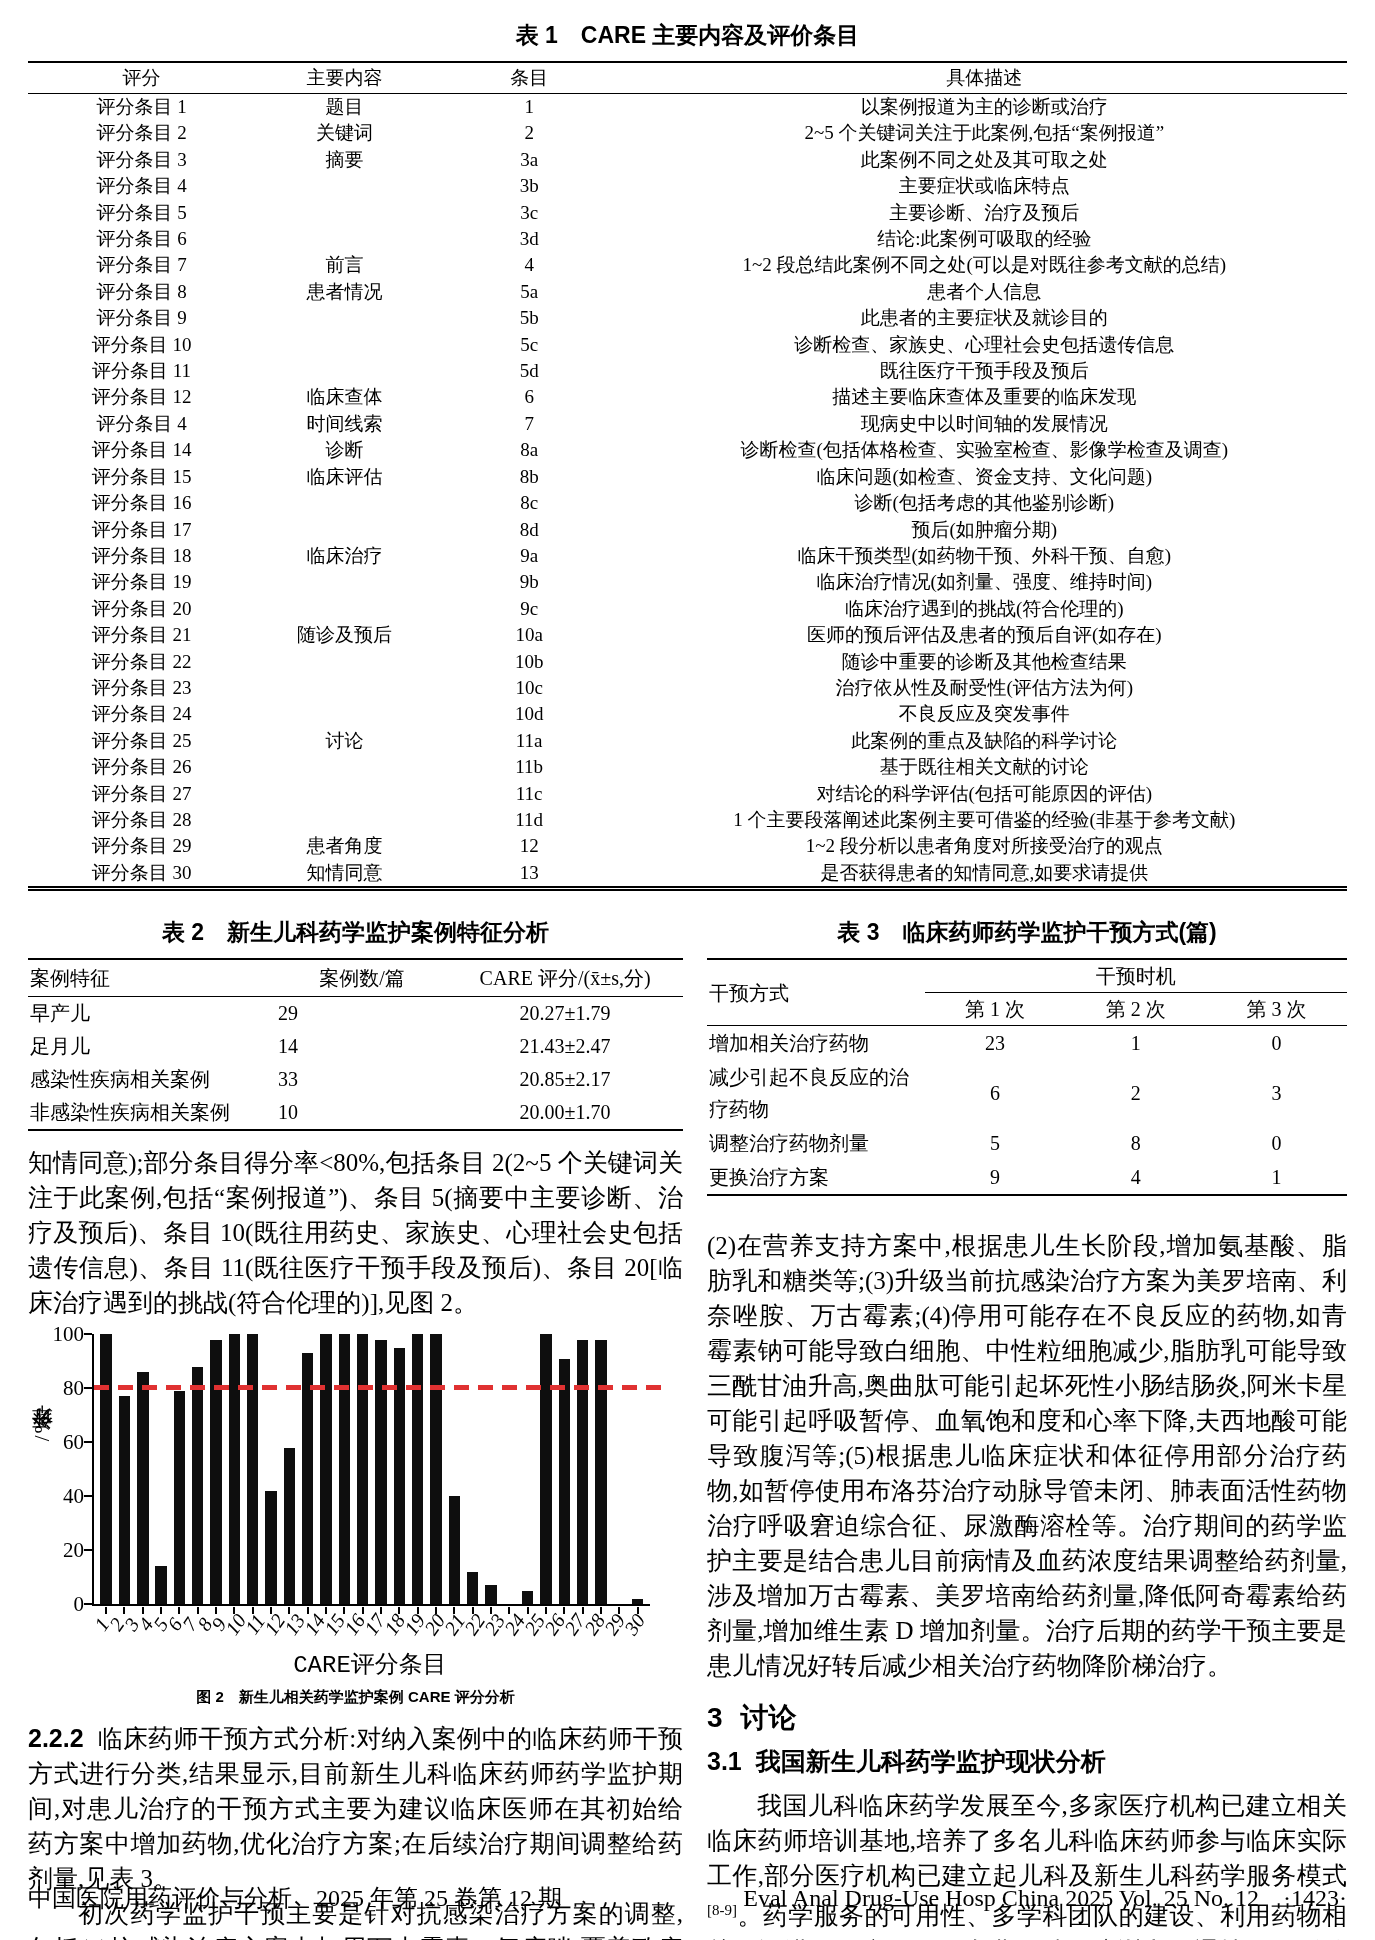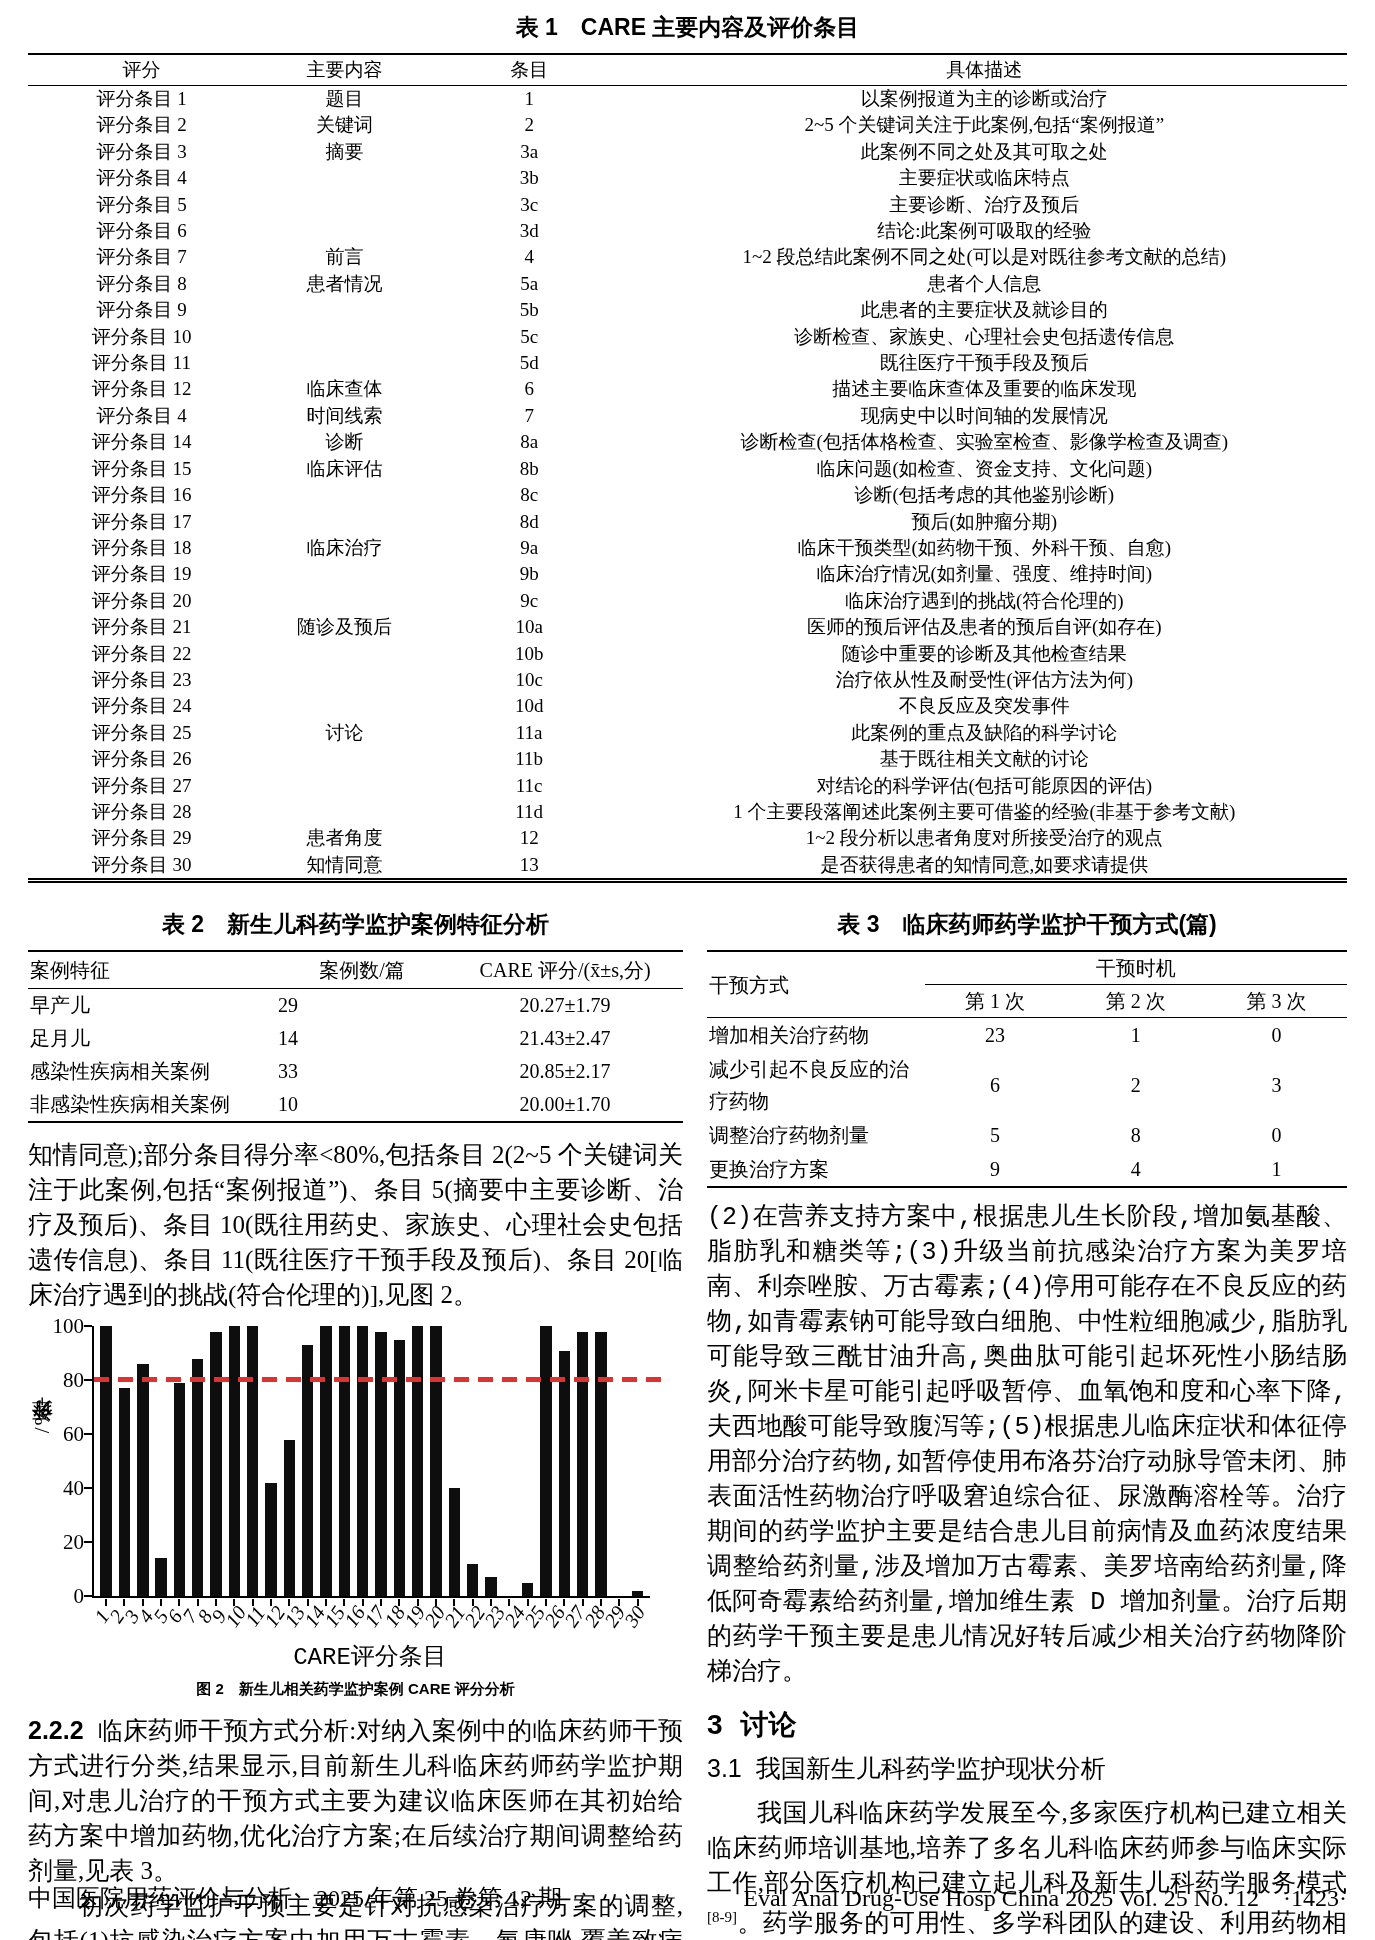--- a/index.html
+++ b/index.html
@@ -1,18 +1,18 @@
 <!DOCTYPE html>
 <html><head>
 <meta charset="utf-8">
 <style>
   html,body { margin:0; padding:0; background:#f2f2f2; }
   .page {
     position:relative; width:1375px; height:1940px; margin:0 auto;
-    background:#ffffff; box-sizing:border-box; padding:8px 28px 0 28px;
+    background:#ffffff; box-sizing:border-box; padding:16px 28px 0 28px;
     font-family:"Liberation Serif","DejaVu Serif",serif; color:#000;
     overflow:hidden;
   }
   
   .tbl-title {
     text-align:center; font-family:"Liberation Sans","DejaVu Sans",sans-serif;
     font-weight:bold; font-size:23px; margin:4px 0 10px 0;
   }
   
   table { border-collapse:collapse; }
@@ -43,21 +43,21 @@
   .t3 td { line-height:32px; text-align:center; }
   .t3 td:nth-child(1) { text-align:left; padding-left:2px; }
   
   .body-text { font-size:25px; line-height:35px; text-align:justify; margin:0; }
   .body-text.spaced { margin-top:6px; }
   .indent { text-indent:2em; }
   .sec-num { font-family:"Liberation Sans","DejaVu Sans",sans-serif; font-weight:bold; margin-right:14px; }
   sup { font-size:15px; }
   .h-major { font-family:"Liberation Sans","DejaVu Sans",sans-serif; font-weight:bold; font-size:28px; margin:16px 0 8px 0; }
   .h-major .num { margin-right:18px; }
-  .h-minor { font-family:"Liberation Sans","DejaVu Sans",sans-serif; font-weight:normal; font-size:25px; margin:6px 0 10px 0; }
+  .h-minor { font-family:"Liberation Sans","DejaVu Sans",sans-serif; font-weight:bold; font-size:25px; margin:6px 0 10px 0; }
   .h-minor .num { margin-right:14px; }
   
   .chart { position:relative; margin-top:14px; }
   .chart-ylabel {
     position:absolute; left:0px; top:80px; writing-mode:vertical-rl;
     transform:rotate(180deg); font-size:21px; letter-spacing:2px;
   }
   .chart-inner {
     position:relative; margin-left:64px; width:556px; height:270px;
     border-left:2.5px solid #000; border-bottom:2.5px solid #000;
@@ -505,21 +505,21 @@
             </tr>
             <tr>
               <td>更换治疗方案</td>
               <td>9</td>
               <td>4</td>
               <td>1</td>
             </tr>
           </tbody>
       </table>
 
-      <p class="body-text" style="margin-top:12px;font-family:Liberation Mono, monospace;">(2)在营养支持方案中,根据患儿生长阶段,增加氨基酸、脂肪乳和糖类等;(3)升级当前抗感染治疗方案为美罗培南、利奈唑胺、万古霉素;(4)停用可能存在不良反应的药物,如青霉素钠可能导致白细胞、中性粒细胞减少,脂肪乳可能导致三酰甘油升高,奥曲肽可能引起坏死性小肠结肠炎,阿米卡星可能引起呼吸暂停、血氧饱和度和心率下降,夫西地酸可能导致腹泻等;(5)根据患儿临床症状和体征停用部分治疗药物,如暂停使用布洛芬治疗动脉导管未闭、肺表面活性药物治疗呼吸窘迫综合征、尿激酶溶栓等。治疗期间的药学监护主要是结合患儿目前病情及血药浓度结果调整给药剂量,涉及增加万古霉素、美罗培南给药剂量,降低阿奇霉素给药剂量,增加维生素 D 增加剂量。治疗后期的药学干预主要是患儿情况好转后减少相关治疗药物降阶梯治疗。</p>
+      <p class="body-text" style="margin-top:32px;">(2)在营养支持方案中,根据患儿生长阶段,增加氨基酸、脂肪乳和糖类等;(3)升级当前抗感染治疗方案为美罗培南、利奈唑胺、万古霉素;(4)停用可能存在不良反应的药物,如青霉素钠可能导致白细胞、中性粒细胞减少,脂肪乳可能导致三酰甘油升高,奥曲肽可能引起坏死性小肠结肠炎,阿米卡星可能引起呼吸暂停、血氧饱和度和心率下降,夫西地酸可能导致腹泻等;(5)根据患儿临床症状和体征停用部分治疗药物,如暂停使用布洛芬治疗动脉导管未闭、肺表面活性药物治疗呼吸窘迫综合征、尿激酶溶栓等。治疗期间的药学监护主要是结合患儿目前病情及血药浓度结果调整给药剂量,涉及增加万古霉素、美罗培南给药剂量,降低阿奇霉素给药剂量,增加维生素 D 增加剂量。治疗后期的药学干预主要是患儿情况好转后减少相关治疗药物降阶梯治疗。</p>
 
       <div class="h-major"><span class="num">3</span><span>讨论</span></div>
 
       <div class="h-minor"><span class="num">3.1</span><span>我国新生儿科药学监护现状分析</span></div>
 
       <p class="body-text indent"><span>我国儿科临床药学发展至今,多家医疗机构已建立相关临床药师培训基地,培养了多名儿科临床药师参与临床实际工作,部分医疗机构已建立起儿科及新生儿科药学服务模式</span><sup>[8-9]</sup><span>。药学服务的可用性、多学科团队的建设、利用药物相关知识进行临床活动、专业领域的培训和沟通技巧是影响儿科临床药学服务开展的因素</span></p>
     </div>
   </div>
 
   <div class="footer-row">

